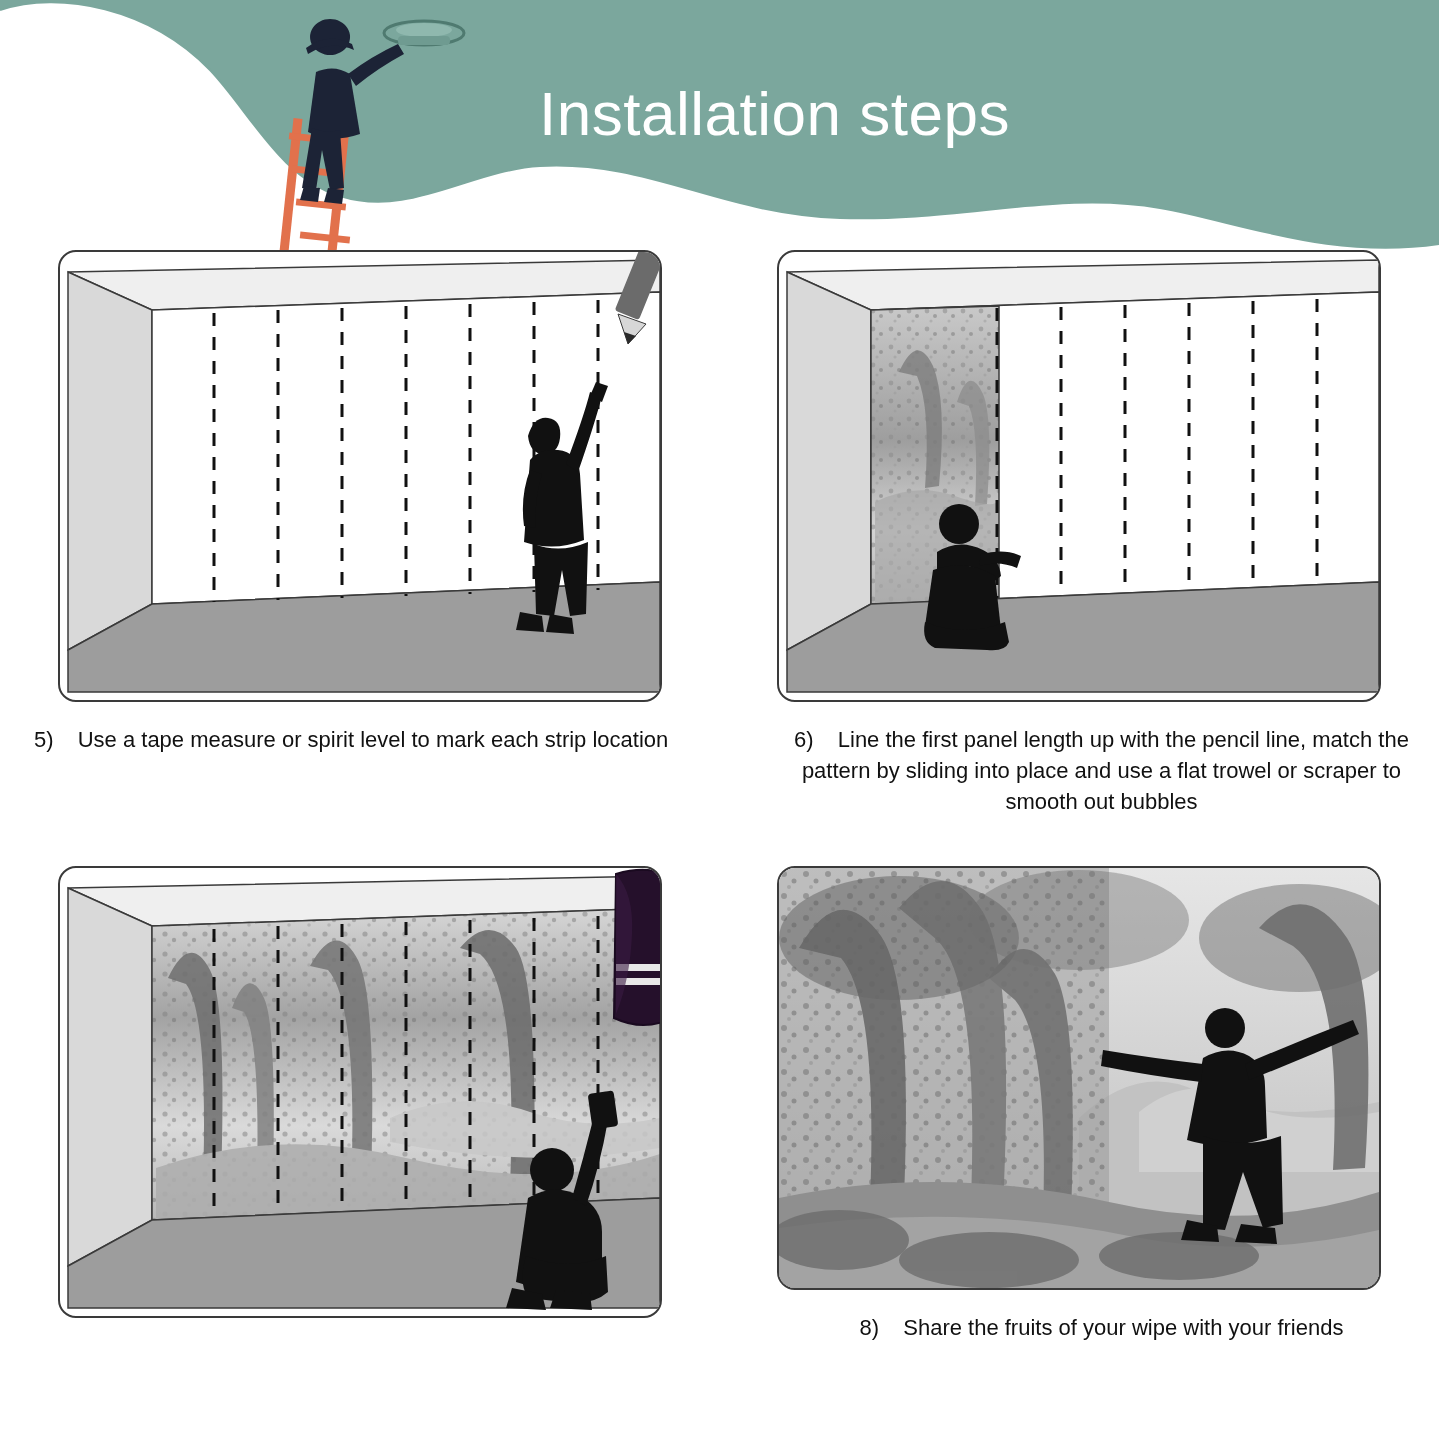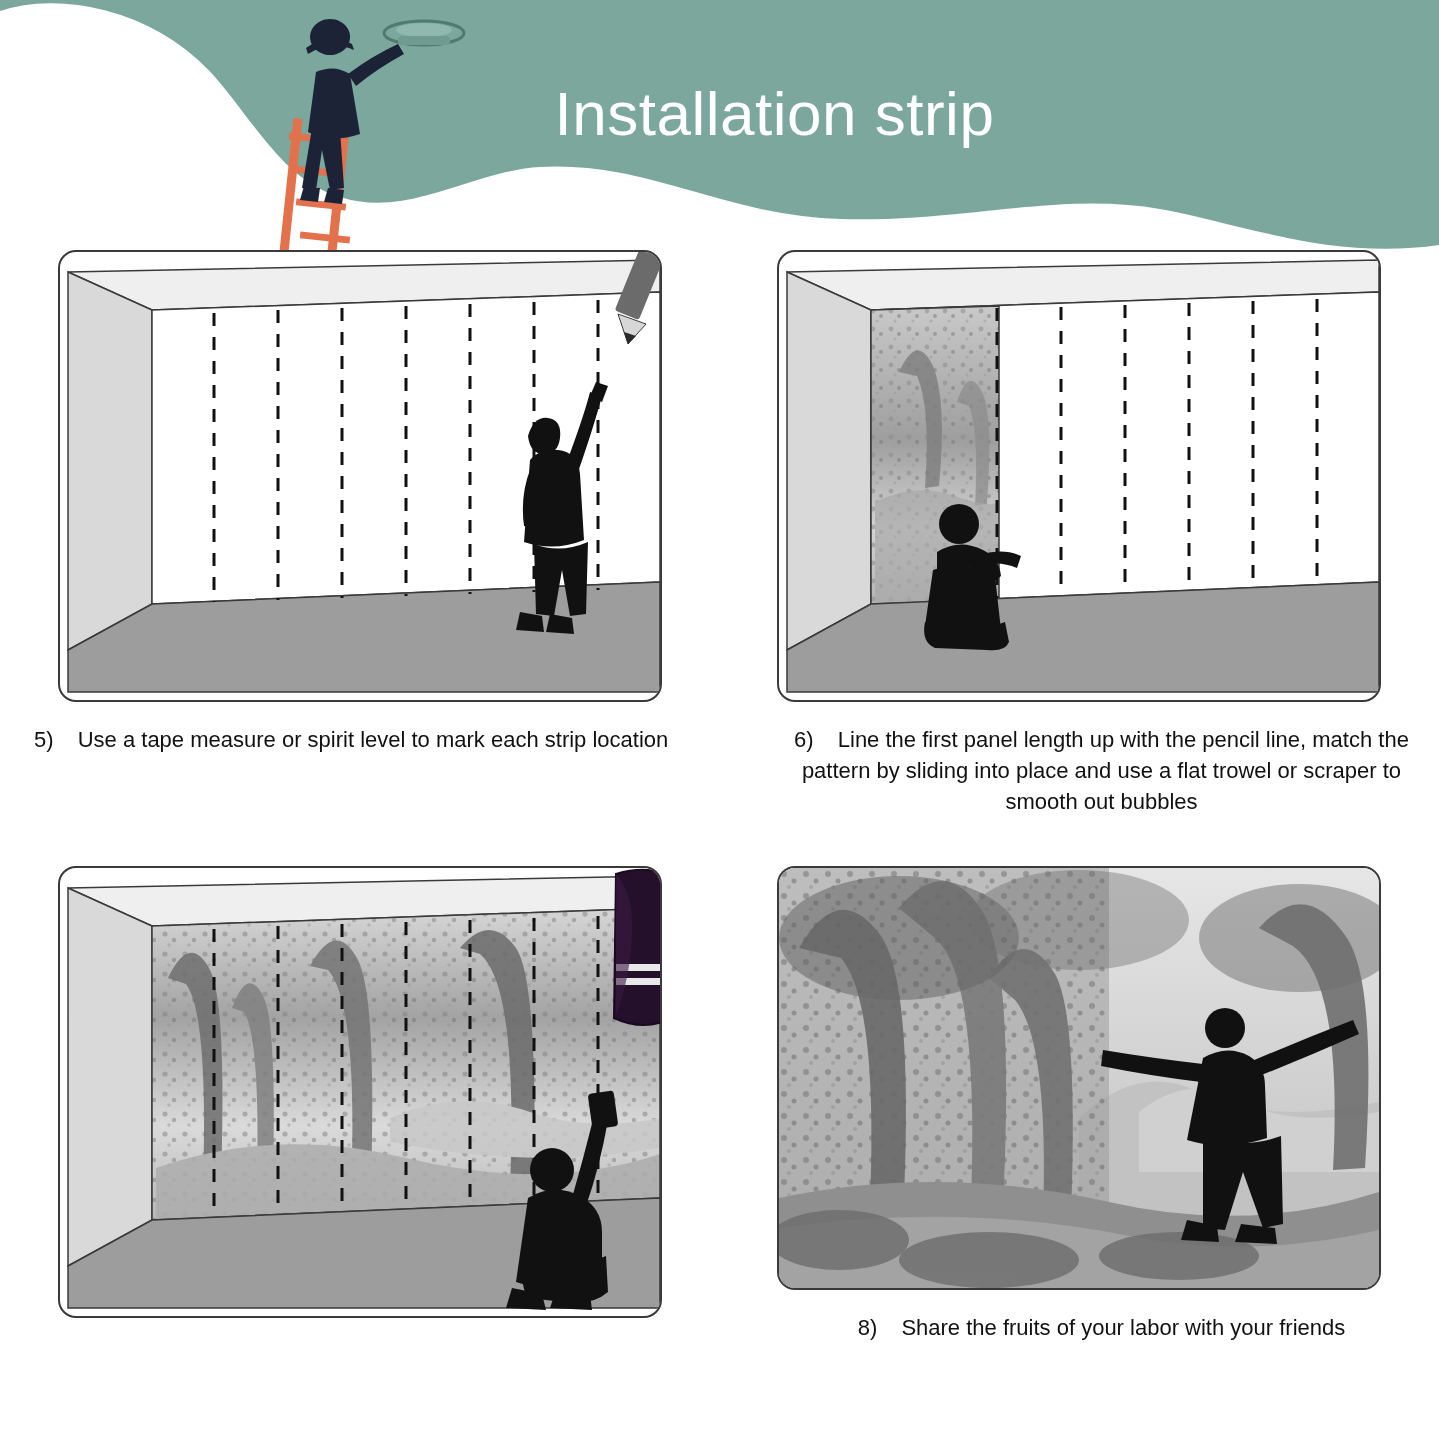--- a/index.html
+++ b/index.html
@@ -83,21 +83,21 @@
       <path d="M328,188 l16,2 -2,14 -18,-2 Z"></path>
     </g>
 
     <g>
       <ellipse cx="424" cy="33" rx="40" ry="12" fill="#7ba79d" stroke="#4f7a70" stroke-width="3"></ellipse>
       <ellipse cx="424" cy="30" rx="28" ry="7" fill="#8fb8ae"></ellipse>
       <rect x="398" y="36" width="52" height="9" rx="4" fill="#6f9b91"></rect>
     </g>
   </svg>
   <div class="banner-title">
-    <span class="title-shift">Installation strip</span>
+    <span class="title-shift">Installation steps</span>
   </div>
 </div>
 
 <div class="grid">
 
   <div class="row">
 
     <div class="cell">
       <div class="figure fig-a">
         <svg width="600" height="448" viewBox="0 0 600 448">
@@ -308,17 +308,17 @@
             <path d="M466,196 q56,-24 108,-44 l6,14 q-54,24 -110,46 Z"></path>
             <path d="M424,196 q-52,-6 -100,-14 l-2,16 q50,10 100,16 Z"></path>
             <path d="M424,268 q40,14 78,0 l2,88 -20,4 -20,-56 -18,58 -22,-2 Z"></path>
             <path d="M408,352 l30,6 2,16 -38,-2 Z"></path>
             <path d="M462,356 l34,4 2,16 -42,-2 Z"></path>
           </g>
         </svg>
       </div>
       <div class="caption cap-right">
         <span>8)</span>
-        <span class="cap-indent">Share the fruits of your labor with your friends</span>
+        <span class="cap-indent">Share the fruits of your wipe with your friends</span>
       </div>
     </div>
   </div>
 </div>
 
 </body></html>

